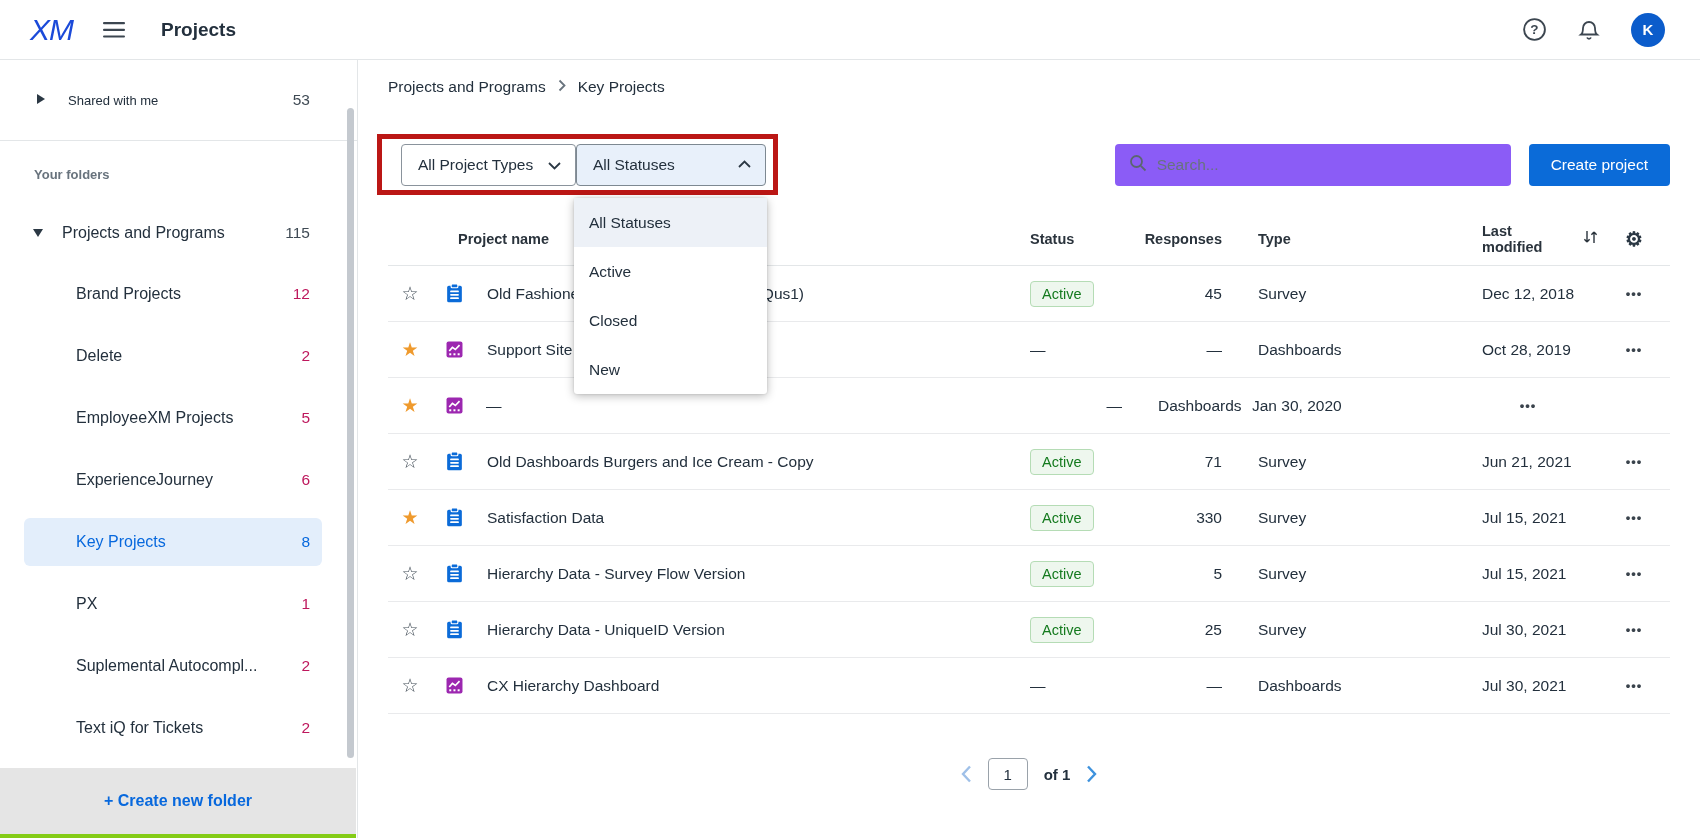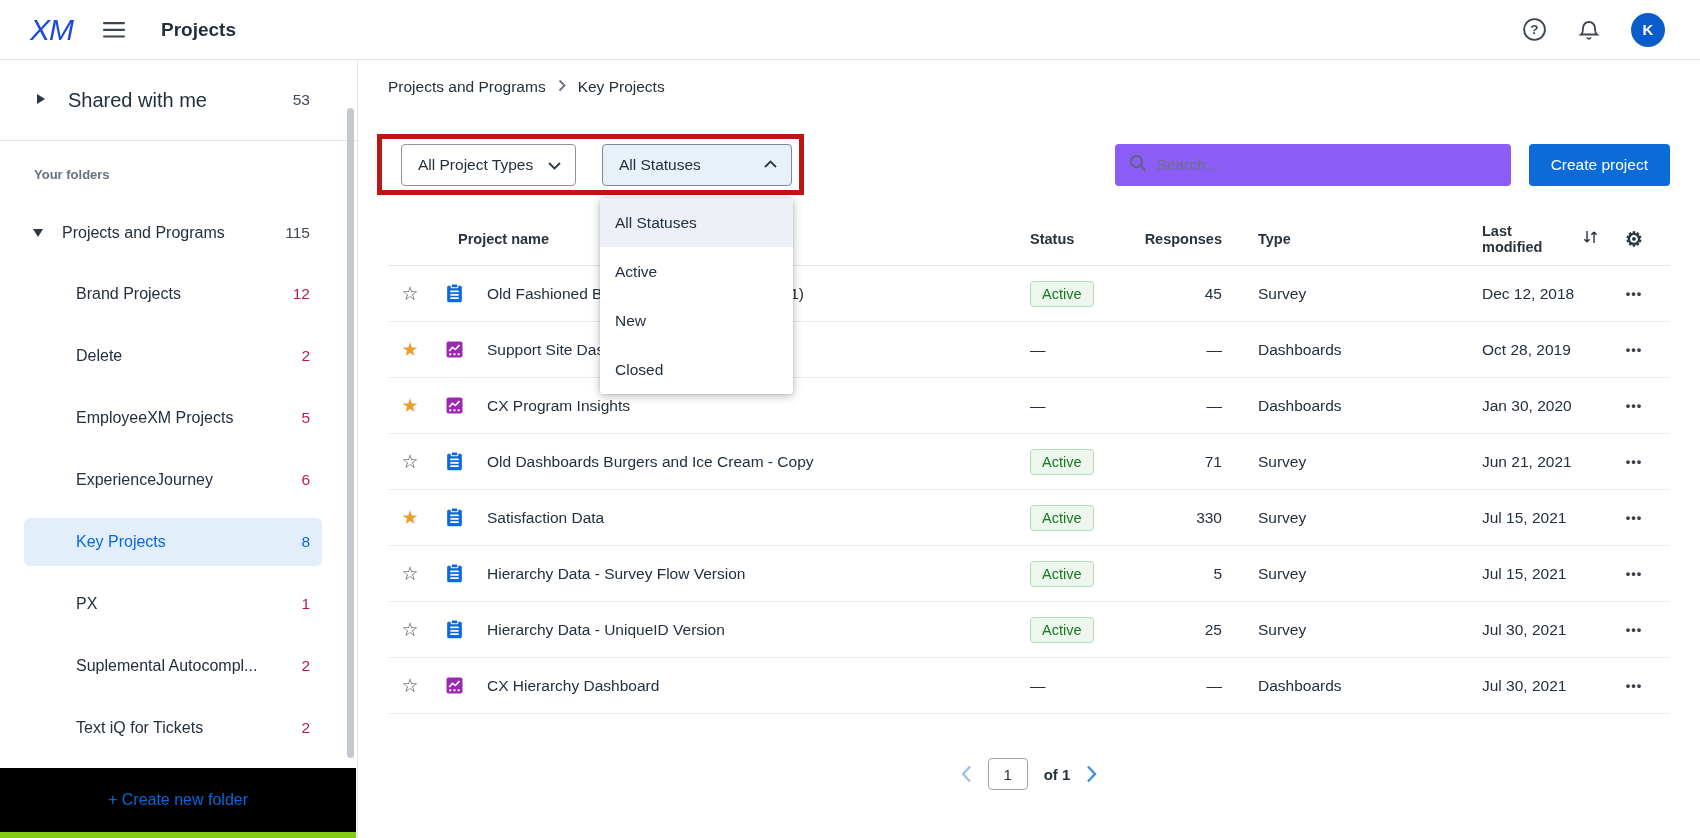--- a/index.html
+++ b/index.html
@@ -17,46 +17,46 @@
   .avatar { margin-left:30px; width:34px; height:34px; border-radius:50%; background:#0b5ccb;
     color:#fff; font-size:15px; font-weight:700; display:flex; align-items:center; justify-content:center; cursor:pointer; }
 
   
   .body { display:flex; height:778px; }
 
   
   .sidebar { width:358px; border-right:1px solid #e3e6e8; position:relative; background:#fff; flex:none; }
   .shared-row { height:81px; display:flex; align-items:center; padding:0 47px 0 36px;
     border-bottom:1px solid #e3e6e8; cursor:pointer; }
-  .shared-row .lbl { margin-left:22px; font-size:20px; flex:1; }
+  .shared-row .lbl { margin-left:22px; font-size:13px; flex:1; }
   .count { font-size:15.5px; color:#3f4a54; }
   .section-label { margin:26px 0 0 34px; font-size:13px; font-weight:700; color:#68737d; }
   .parent-row { margin-top:42px; display:flex; align-items:center; padding:0 47px 0 32px; cursor:pointer; }
   .parent-row .lbl { margin-left:18px; font-size:16px; flex:1; }
   .folder-list { margin-top:28px; padding:0 35px 0 24px; }
   .folder-item { height:48px; margin-bottom:14px; display:flex; align-items:center;
     padding:0 12px 0 52px; border-radius:6px; cursor:pointer; }
   .folder-item .f-label { font-size:16px; flex:1; white-space:nowrap; overflow:hidden; }
   .folder-item .f-count { font-size:15.5px; color:#be185d; }
   .folder-item.selected { background:#e3eefb; }
   .folder-item.selected .f-label, .folder-item.selected .f-count { color:#0768dd; }
   .sidebar-footer { position:absolute; left:0; right:1px; bottom:0; height:70px;
-    display:flex; align-items:center; justify-content:center; background:#000000; border-bottom:6px solid #84cc16; }
+    display:flex; align-items:center; justify-content:center; background:#e5e5e5; border-bottom:4px solid #84cc16;font-weight:bold; }
   .create-folder { color:#0768dd; font-size:16px; cursor:pointer; }
   .scroll-thumb { position:absolute; right:3px; top:48px; width:7px; height:650px;
     background:#c4c9cf; border-radius:4px; }
 
   
   .main { flex:1; position:relative; padding:16px 30px 0 30px; background:#fff; }
   .breadcrumb { display:flex; align-items:center; gap:12px; font-size:15.5px; height:22px; }
   .crumb { cursor:pointer; }
   .crumb.current { cursor:default; }
 
   .filter-row { margin-top:46px; height:42px; display:flex; align-items:center; justify-content:space-between; }
-  .filter-group { position:relative; margin-left:13px; display:flex; gap:26px; }
+  .filter-group { position:relative; margin-left:13px; display:flex; }
   .annotation-box { position:absolute; left:-24px; right:-12px; top:-10px; bottom:-9px;
     border:5px solid #bb1715; z-index:5; pointer-events:none; }
   .select { height:42px; border:1px solid #8a939c; border-radius:4px; background:#fff;
     display:flex; align-items:center; justify-content:space-between; padding:0 14px 0 16px;
     font-size:15.5px; cursor:pointer; }
   .select.type { width:175px; }
   .select-wrap { position:relative; }
   .select.status { width:190px; background:#e8f0fa; border-color:#7d8891; }
   .chev-up { transform:rotate(180deg); }
 
@@ -235,22 +235,22 @@
             <span>All Statuses</span>
             <span class="chev-up">
               <svg width="13" height="8" viewBox="0 0 13 8" fill="none" stroke="#2b3844" stroke-width="1.8">
                   <polyline points="1,1 6.5,6.5 12,1"></polyline>
                 </svg>
             </span>
           </div>
           <div class="dropdown-menu">
               <div class="menu-item selected">All Statuses</div>
               <div class="menu-item">Active</div>
+              <div class="menu-item">Closed</div>
               <div class="menu-item">New</div>
-              <div class="menu-item">Closed</div>
             </div>
         </div>
       </div>
 
       <div class="right-group">
         <div class="search-box">
           <span>
             <svg width="18" height="18" viewBox="0 0 18 18" fill="none" stroke="#5b6670" stroke-width="1.8">
                 <circle cx="7.5" cy="7.5" r="5.5"></circle>
                 <line x1="11.8" y1="11.8" x2="16.5" y2="16.5"></line>
@@ -323,21 +323,20 @@
             <div class="cell star filled">★</div>
             <div class="cell picon">
               <svg width="21" height="21" viewBox="0 0 20 20">
                 <rect x="2.4" y="2.4" width="15.2" height="15.2" rx="2" fill="#9c27b0"></rect>
                 <polyline points="5,11.5 8,8 10.8,10 14.8,5.8" stroke="#ffffff" stroke-width="1.6" fill="none"></polyline>
                 <rect x="5" y="13.6" width="1.9" height="1.9" fill="#ffffff"></rect>
                 <rect x="9" y="13.6" width="1.9" height="1.9" fill="#ffffff"></rect>
                 <rect x="13" y="13.6" width="1.9" height="1.9" fill="#ffffff"></rect>
               </svg>
             </div>
-            <div class="cell name">CX Program Insights</div>
             <div class="cell status"><span class="dash">—</span></div>
             <div class="cell resp">—</div>
             <div class="cell type">Dashboards</div>
             <div class="cell mod">Jan 30, 2020</div>
             <div class="cell act"><span>•••</span></div>
           </div>
           <div class="trow">
             <div class="cell star ">☆</div>
             <div class="cell picon">
               <svg width="21" height="21" viewBox="0 0 20 20">

